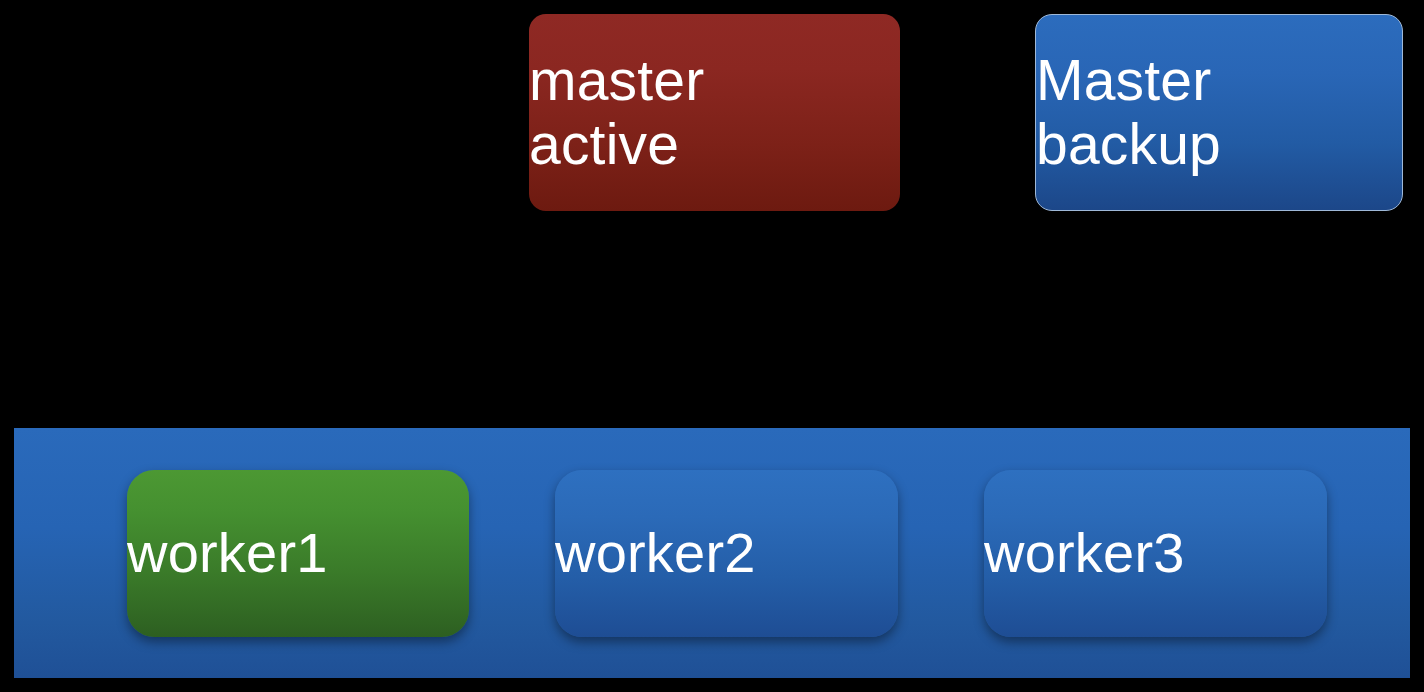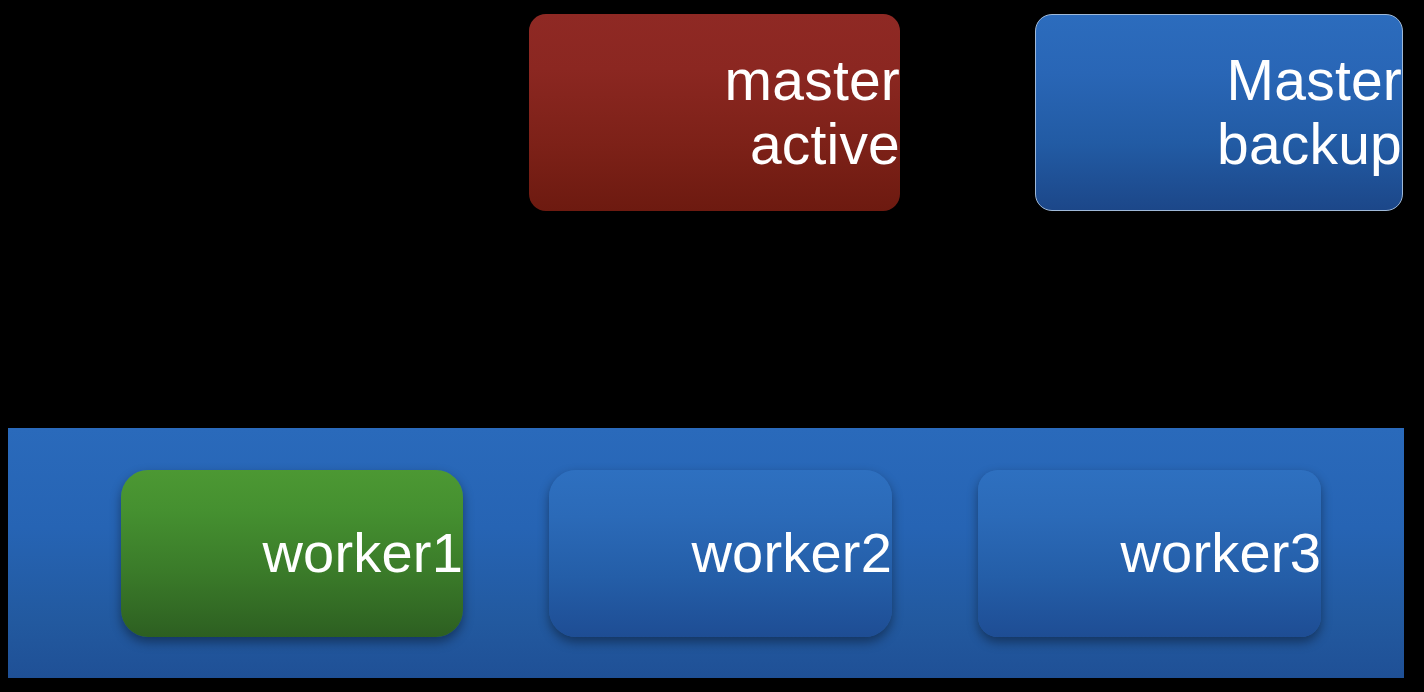--- a/index.html
+++ b/index.html
@@ -19,21 +19,21 @@
     background: #000000;
     overflow: hidden;
   }
 
   
   .node {
     position: absolute;
     display: flex;
     align-items: center;
     justify-content: center;
-    text-align: right;
+    text-align: left;
     color: #ffffff;
     box-sizing: border-box;
     line-height: 1.12;
     -webkit-font-smoothing: antialiased;
   }
 
   .node .node-label {
     display: block;
     width: 100%;
     white-space: pre-line;
@@ -61,21 +61,21 @@
     border-radius: 17px;
     background: linear-gradient(180deg, #2c6cbd 0%, #2966b6 30%, #225ba4 66%, #1c4789 100%);
     border: 1.5px solid #9fb9d8;
     font-size: 57px;
     box-shadow: 0 3px 7px rgba(0,0,0,0.8);
   }
 
   
   #worker-panel {
     position: absolute;
-    left: 8px;
+    left: 14px;
     top: 428px;
     width: 1396px;
     height: 250px;
     background: linear-gradient(180deg, #2a6abb 0%, #2664b4 40%, #22599f 78%, #1f5096 100%);
     box-sizing: border-box;
   }
 
   
   .worker {
     height: 167px;
@@ -94,21 +94,20 @@
   #worker-2 {
     left: 541px;
     width: 343px;
     background: linear-gradient(180deg, #2e70c0 0%, #2b6ab8 28%, #245ea8 64%, #1e4d94 100%);
   }
 
   #worker-3 {
     left: 970px;
     width: 343px;
     background: linear-gradient(180deg, #2e70c0 0%, #2b6ab8 28%, #245ea8 64%, #1e4d94 100%);
-    border-radius: 20px;
   }
 
   
   #watermark {
     position: absolute;
     left: 1209px;
     top: 659px;
     width: 215px;
     height: 22px;
     overflow: hidden;
@@ -134,21 +133,21 @@
     <span class="node-label">Master
 backup</span>
   </div>
 
   <div id="worker-panel">
 
     <div class="node worker" id="worker-1" style="top: 42px;">
       <span class="node-label">worker1</span>
     </div>
 
-    <div class="node worker" id="worker-2" style="top: 42px; padding-left: 44px;">
+    <div class="node worker" id="worker-2" style="top: 42px;">
       <span class="node-label">worker2</span>
     </div>
 
     <div class="node worker" id="worker-3" style="top: 42px;">
       <span class="node-label">worker3</span>
     </div>
 
   </div>
 
 

